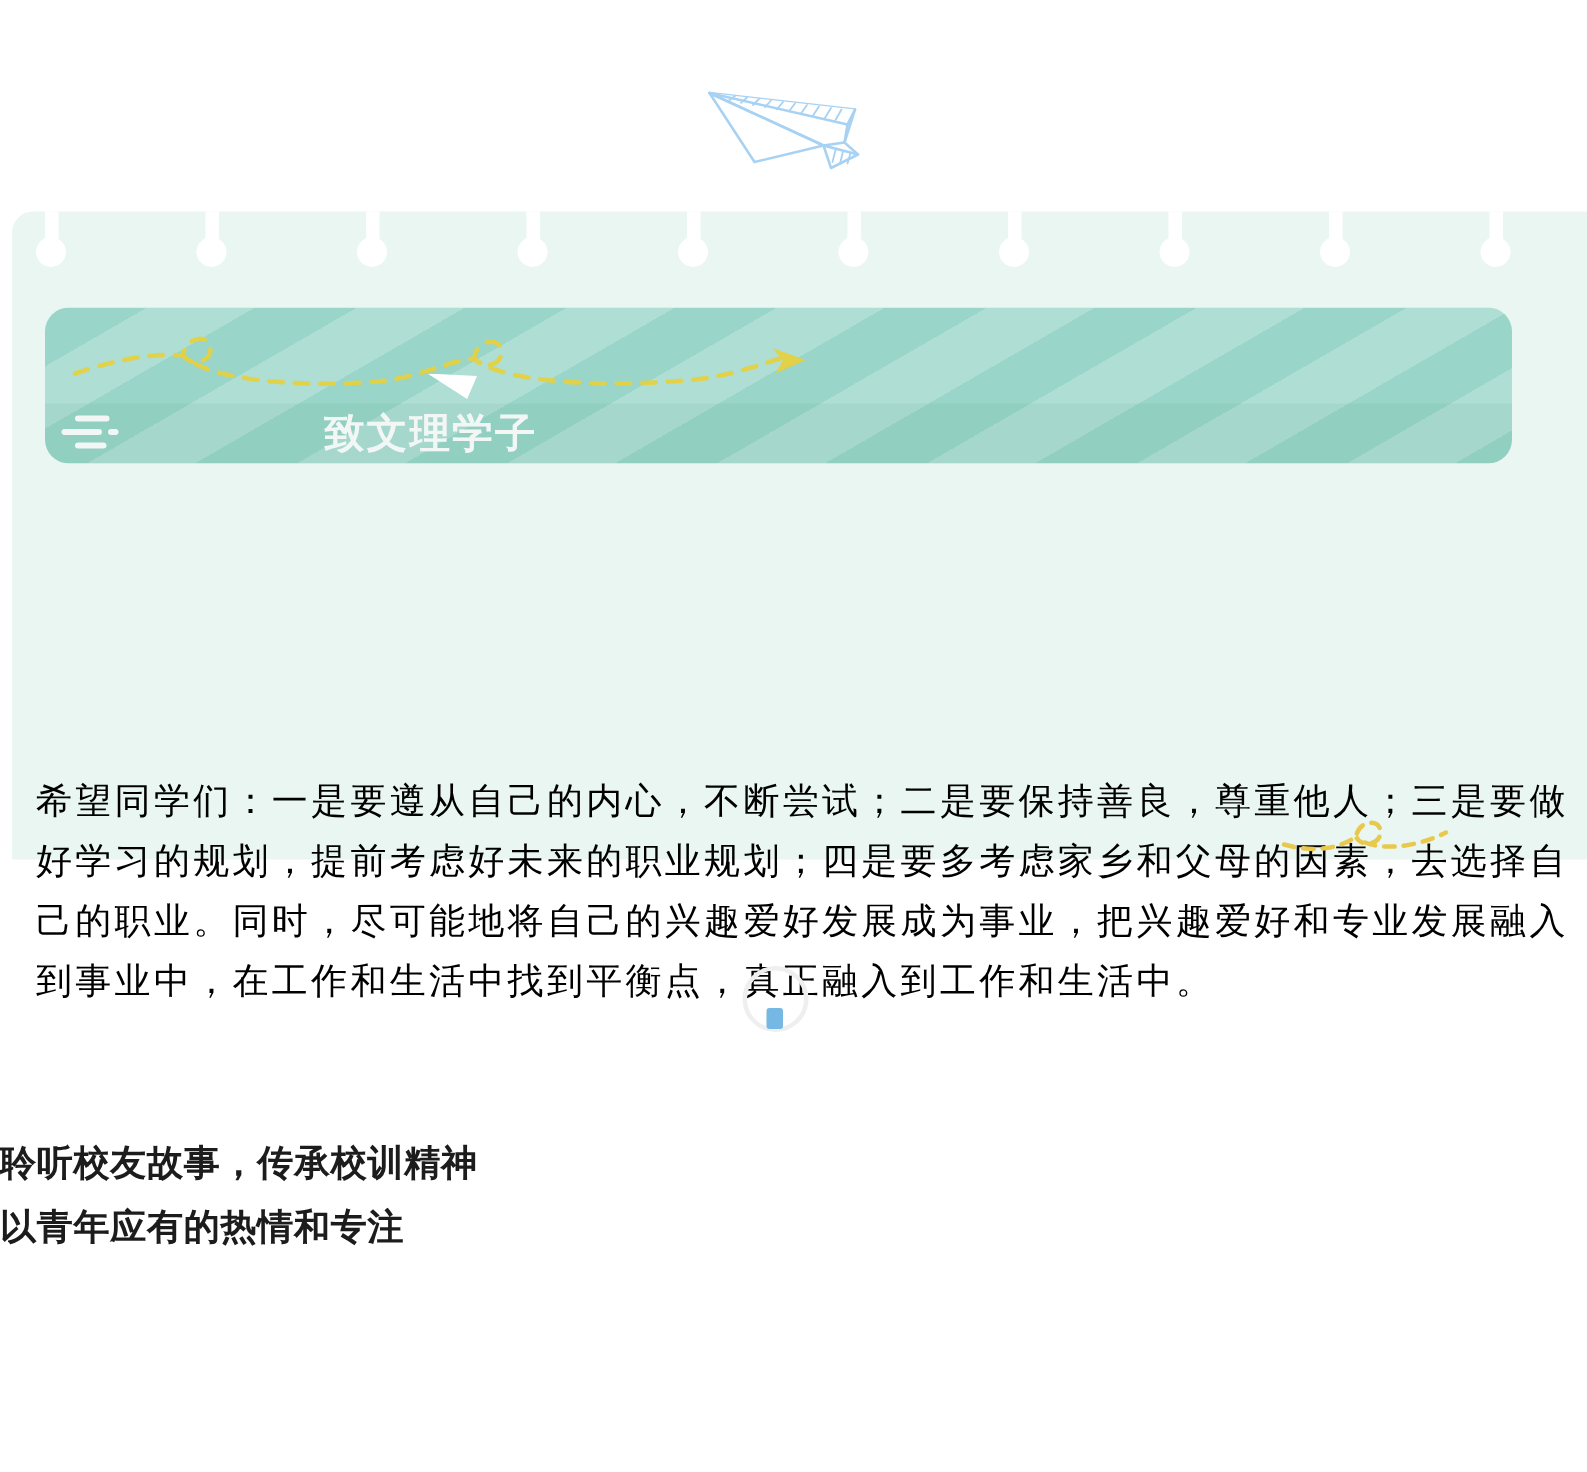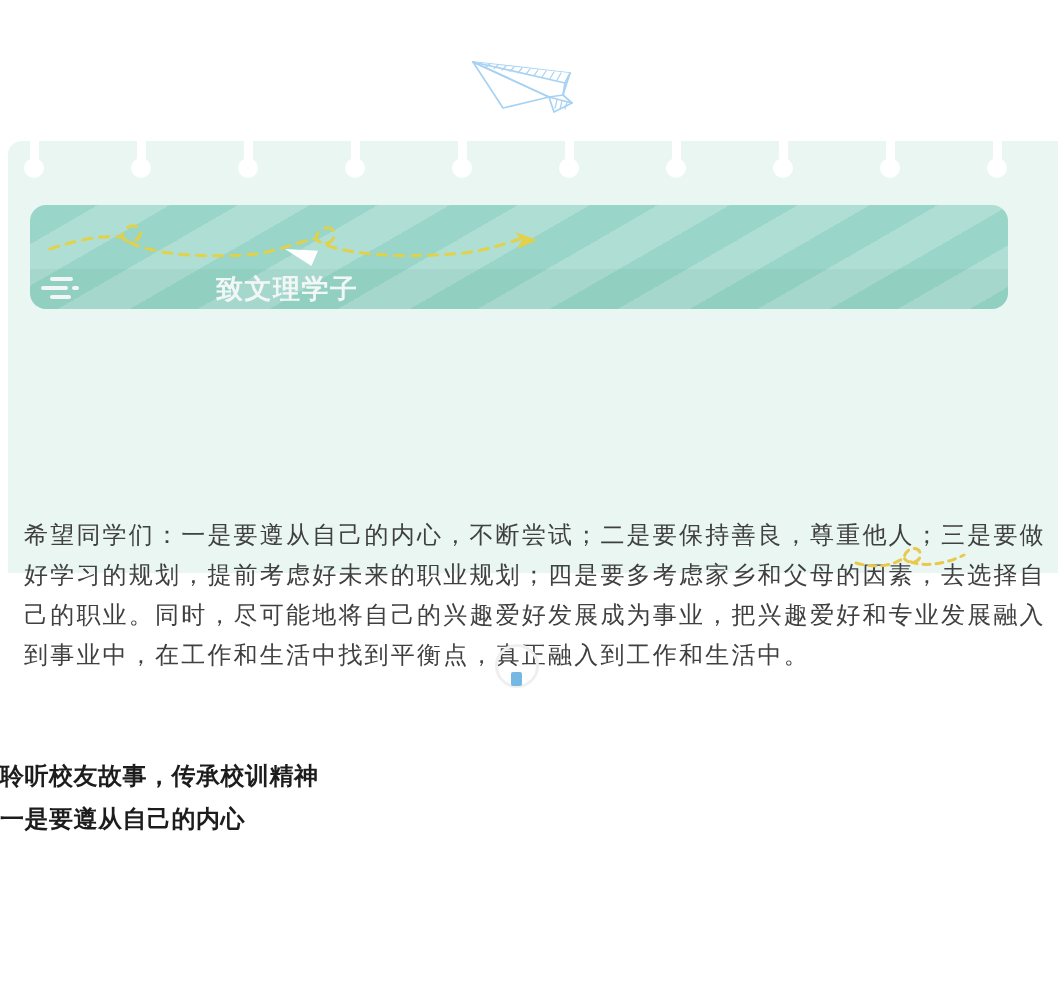--- a/index.html
+++ b/index.html
@@ -48,21 +48,21 @@
   .motion-lines span{position:absolute;height:4px;background:#ffffff;border-radius:3px;display:block;}
   .ml1{left:10px;top:2px;width:23px;}
   .ml2{left:1px;top:11px;width:27px;}
   .ml2b{left:32px;top:11px;width:7px;}
   .ml3{left:10px;top:20px;width:21px;}
 
   
   .para{
     left:16px;top:374px;width:1027px;
     font-size:24px;line-height:40px;letter-spacing:2.2px;
-    color:#404040;text-align:left;
+    color:#000000;text-align:left;
   }
 
   
   .squiggle-bottom{left:852px;top:541px;width:118px;height:30px;}
 
   
   .circle-deco{
     left:495px;top:644px;width:44px;height:44px;border-radius:50%;
     border:3px solid #efeff0;box-sizing:border-box;
   }
@@ -176,14 +176,14 @@
   <path d="M4,22 C22,27 38,26 52,17
            c2,-13 19,-12 16,-1 c-2,6 -12,8 -16,1
            C62,26 88,26 112,14" stroke="#e8c94e" stroke-width="3" stroke-linecap="round" stroke-dasharray="7 6"></path>
 </svg>
 
 <div class="abs circle-deco"></div>
 <div class="abs blue-dot"></div>
 
 <div class="abs slogan">
   <div>聆听校友故事，传承校训精神</div>
-  <div>一是要遵从自己的内心</div>
+  <div>以青年应有的热情和专注</div>
 </div>
 
 </body></html>

